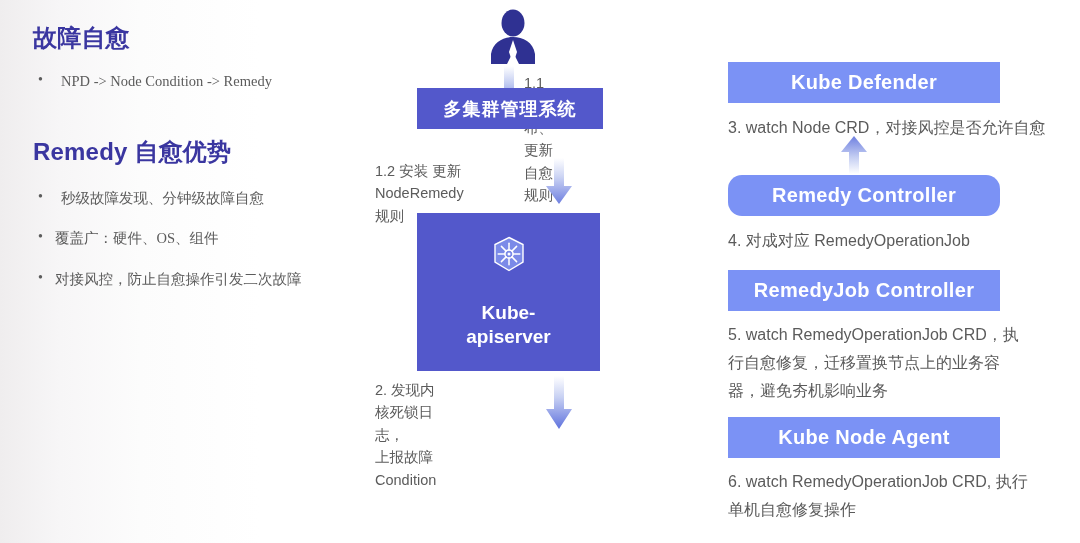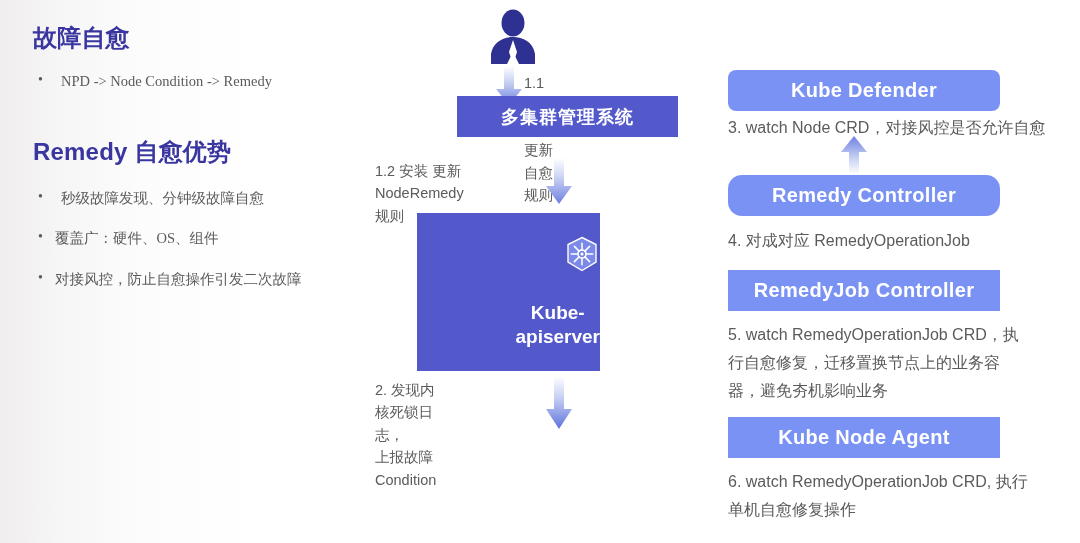--- a/index.html
+++ b/index.html
@@ -84,36 +84,34 @@
     background: #5358cb;
     color: #ffffff;
     font-weight: bold;
     display: flex;
     align-items: center;
     justify-content: center;
     text-align: center;
   }
   #box-mcms {
     left: 417px;
-    top: 96px;
-    width: 221px;
+    top: 88px;
+    width: 186px;
     height: 41px;
     font-size: 18px;
     letter-spacing: 1px;
-    margin-left: 40px;
   }
   #box-apiserver {
     left: 417px;
     top: 213px;
     width: 183px;
     height: 158px;
     flex-direction: column;
     font-size: 19px;
     line-height: 1.25;
-    align-items: flex-end;
   }
   #k8s-logo {
     width: 36px;
     height: 36px;
     margin-bottom: 29px;
   }
   #box-apiserver .box-label {
     white-space: pre-line;
   }
 
@@ -145,21 +143,21 @@
     background: #7b92f5;
     color: #ffffff;
     font-weight: bold;
     font-size: 20px;
     display: flex;
     align-items: center;
     justify-content: center;
     text-align: center;
     letter-spacing: 0.3px;
   }
-  #rbox-0 { top: 70px; border-radius: 8px; }
+  #rbox-0 { top: 62px; }
   #rbox-1 { top: 175px; border-radius: 14px; }
   #rbox-2 { top: 270px; }
   #rbox-3 { top: 417px; }
 
   .right-note {
     position: absolute;
     left: 728px;
     color: #5b5b5b;
     font-size: 16px;
     line-height: 1.75;

